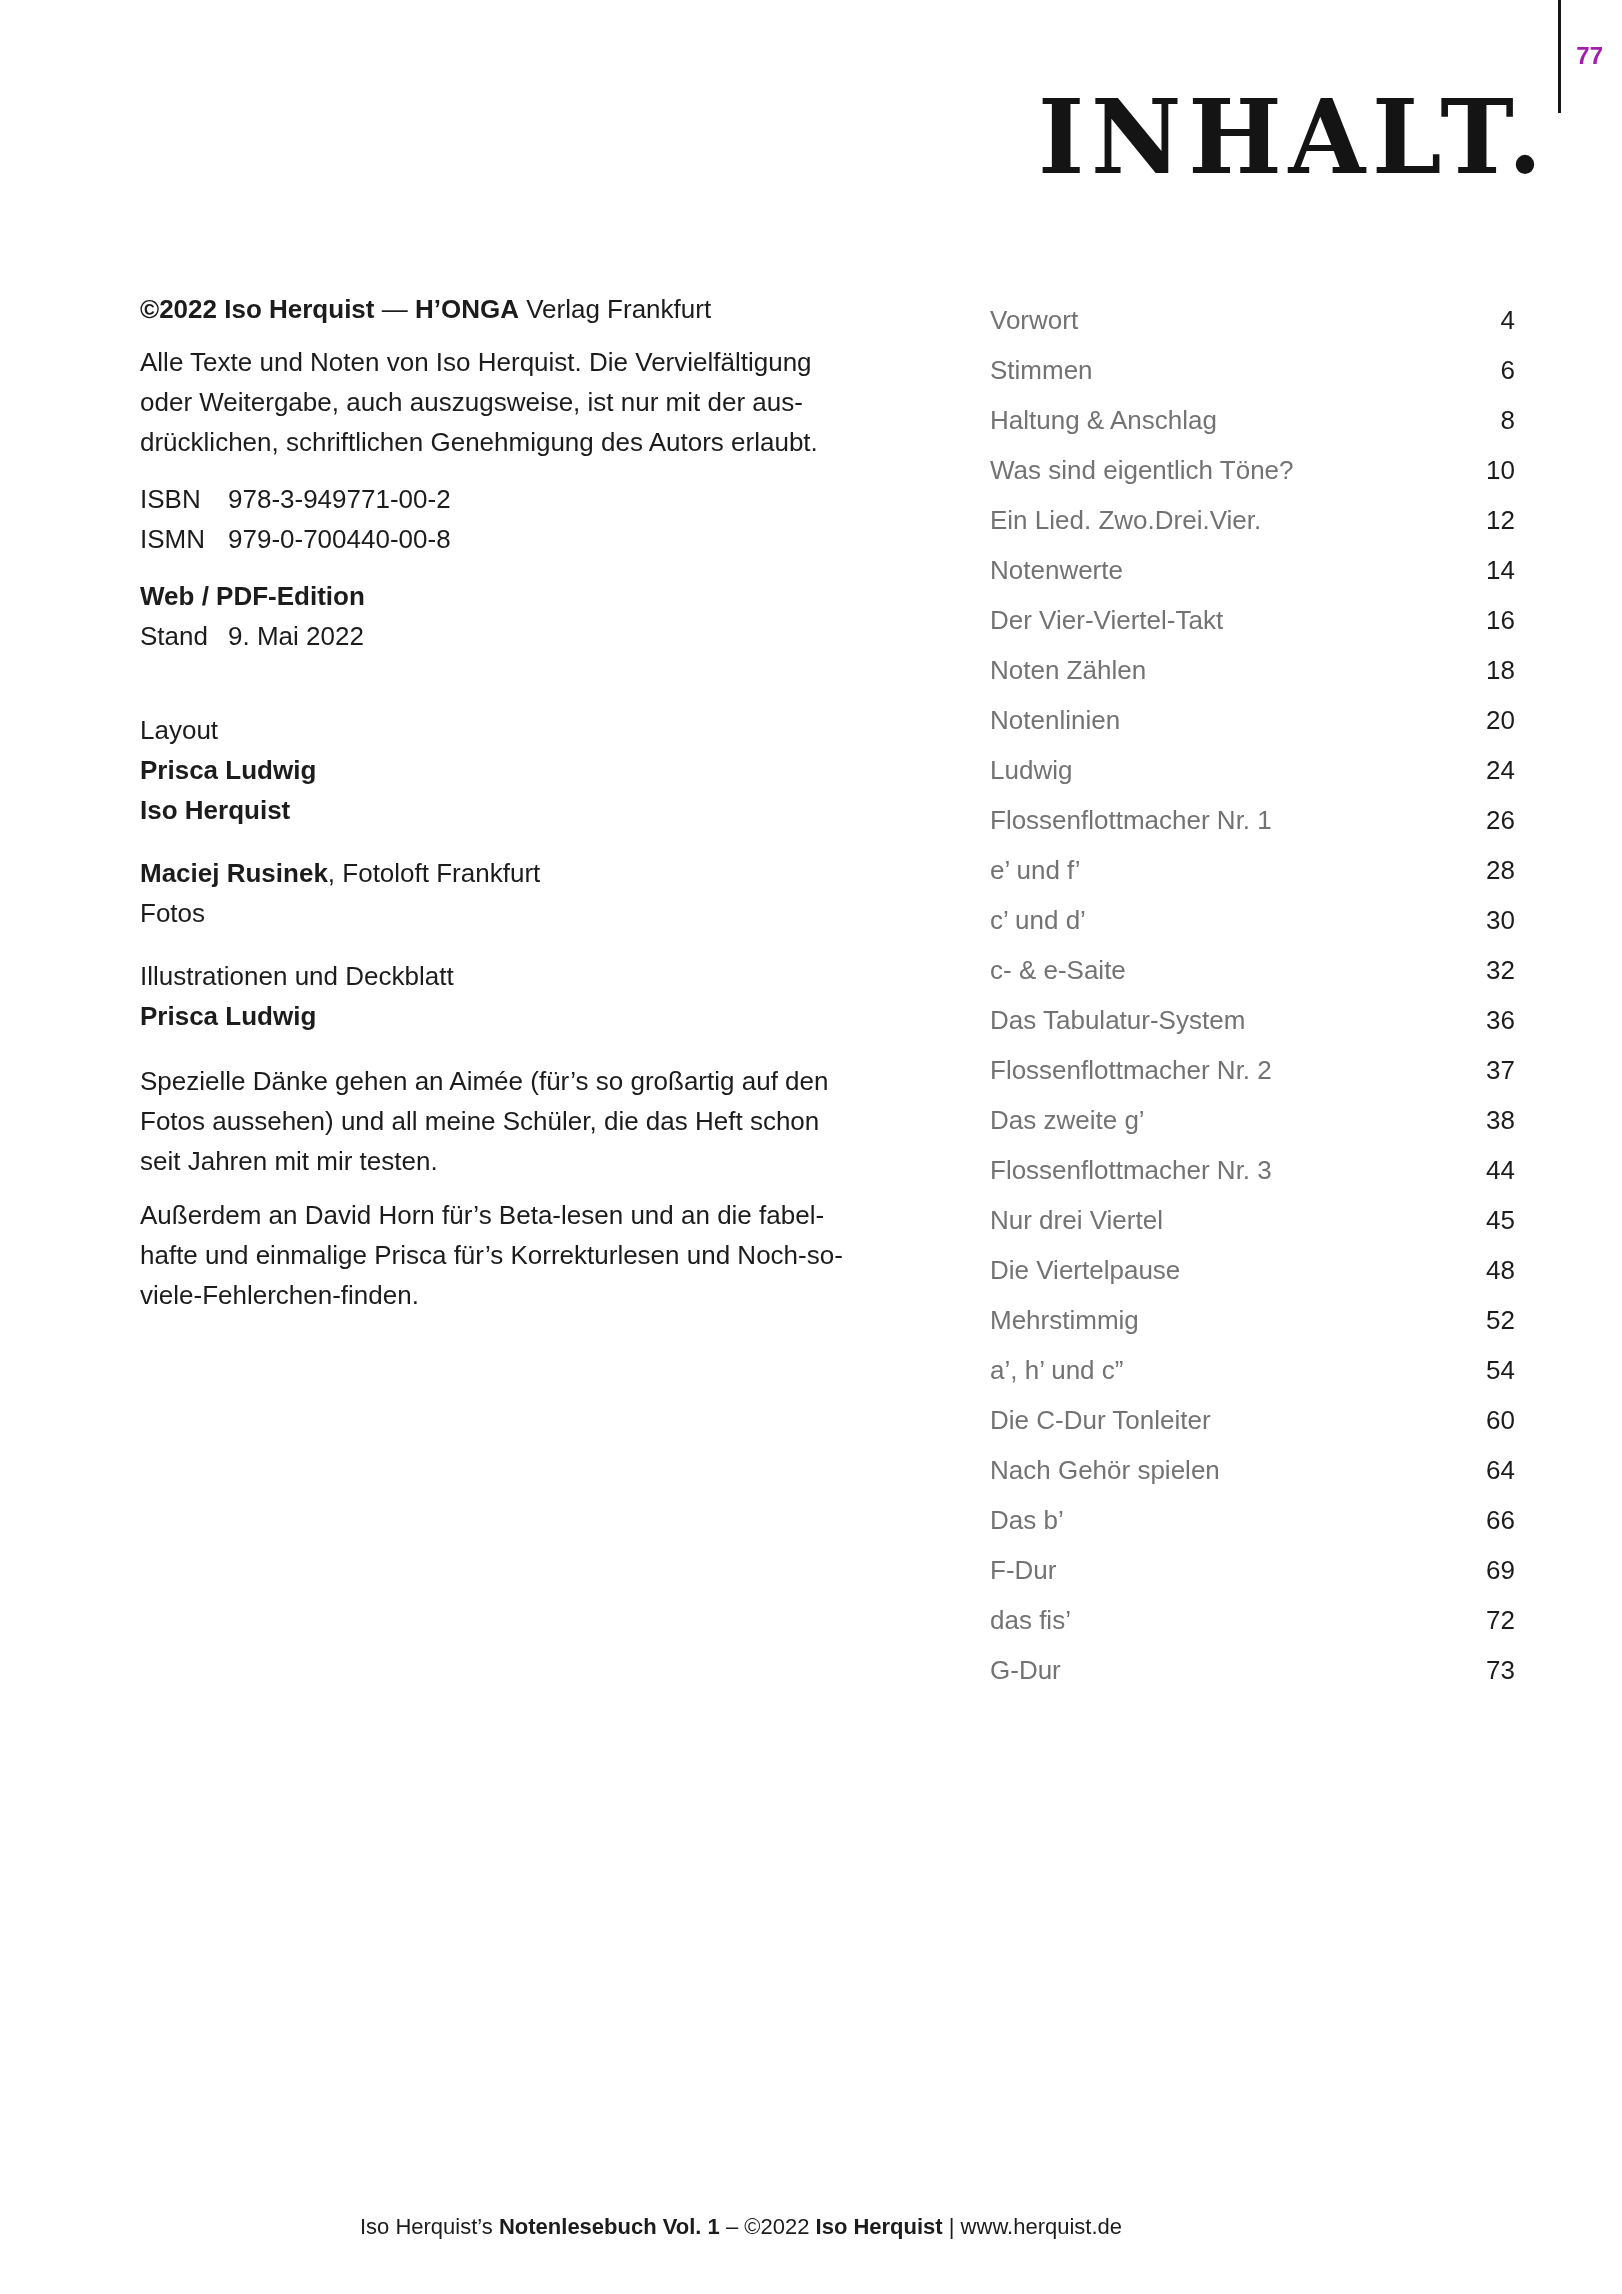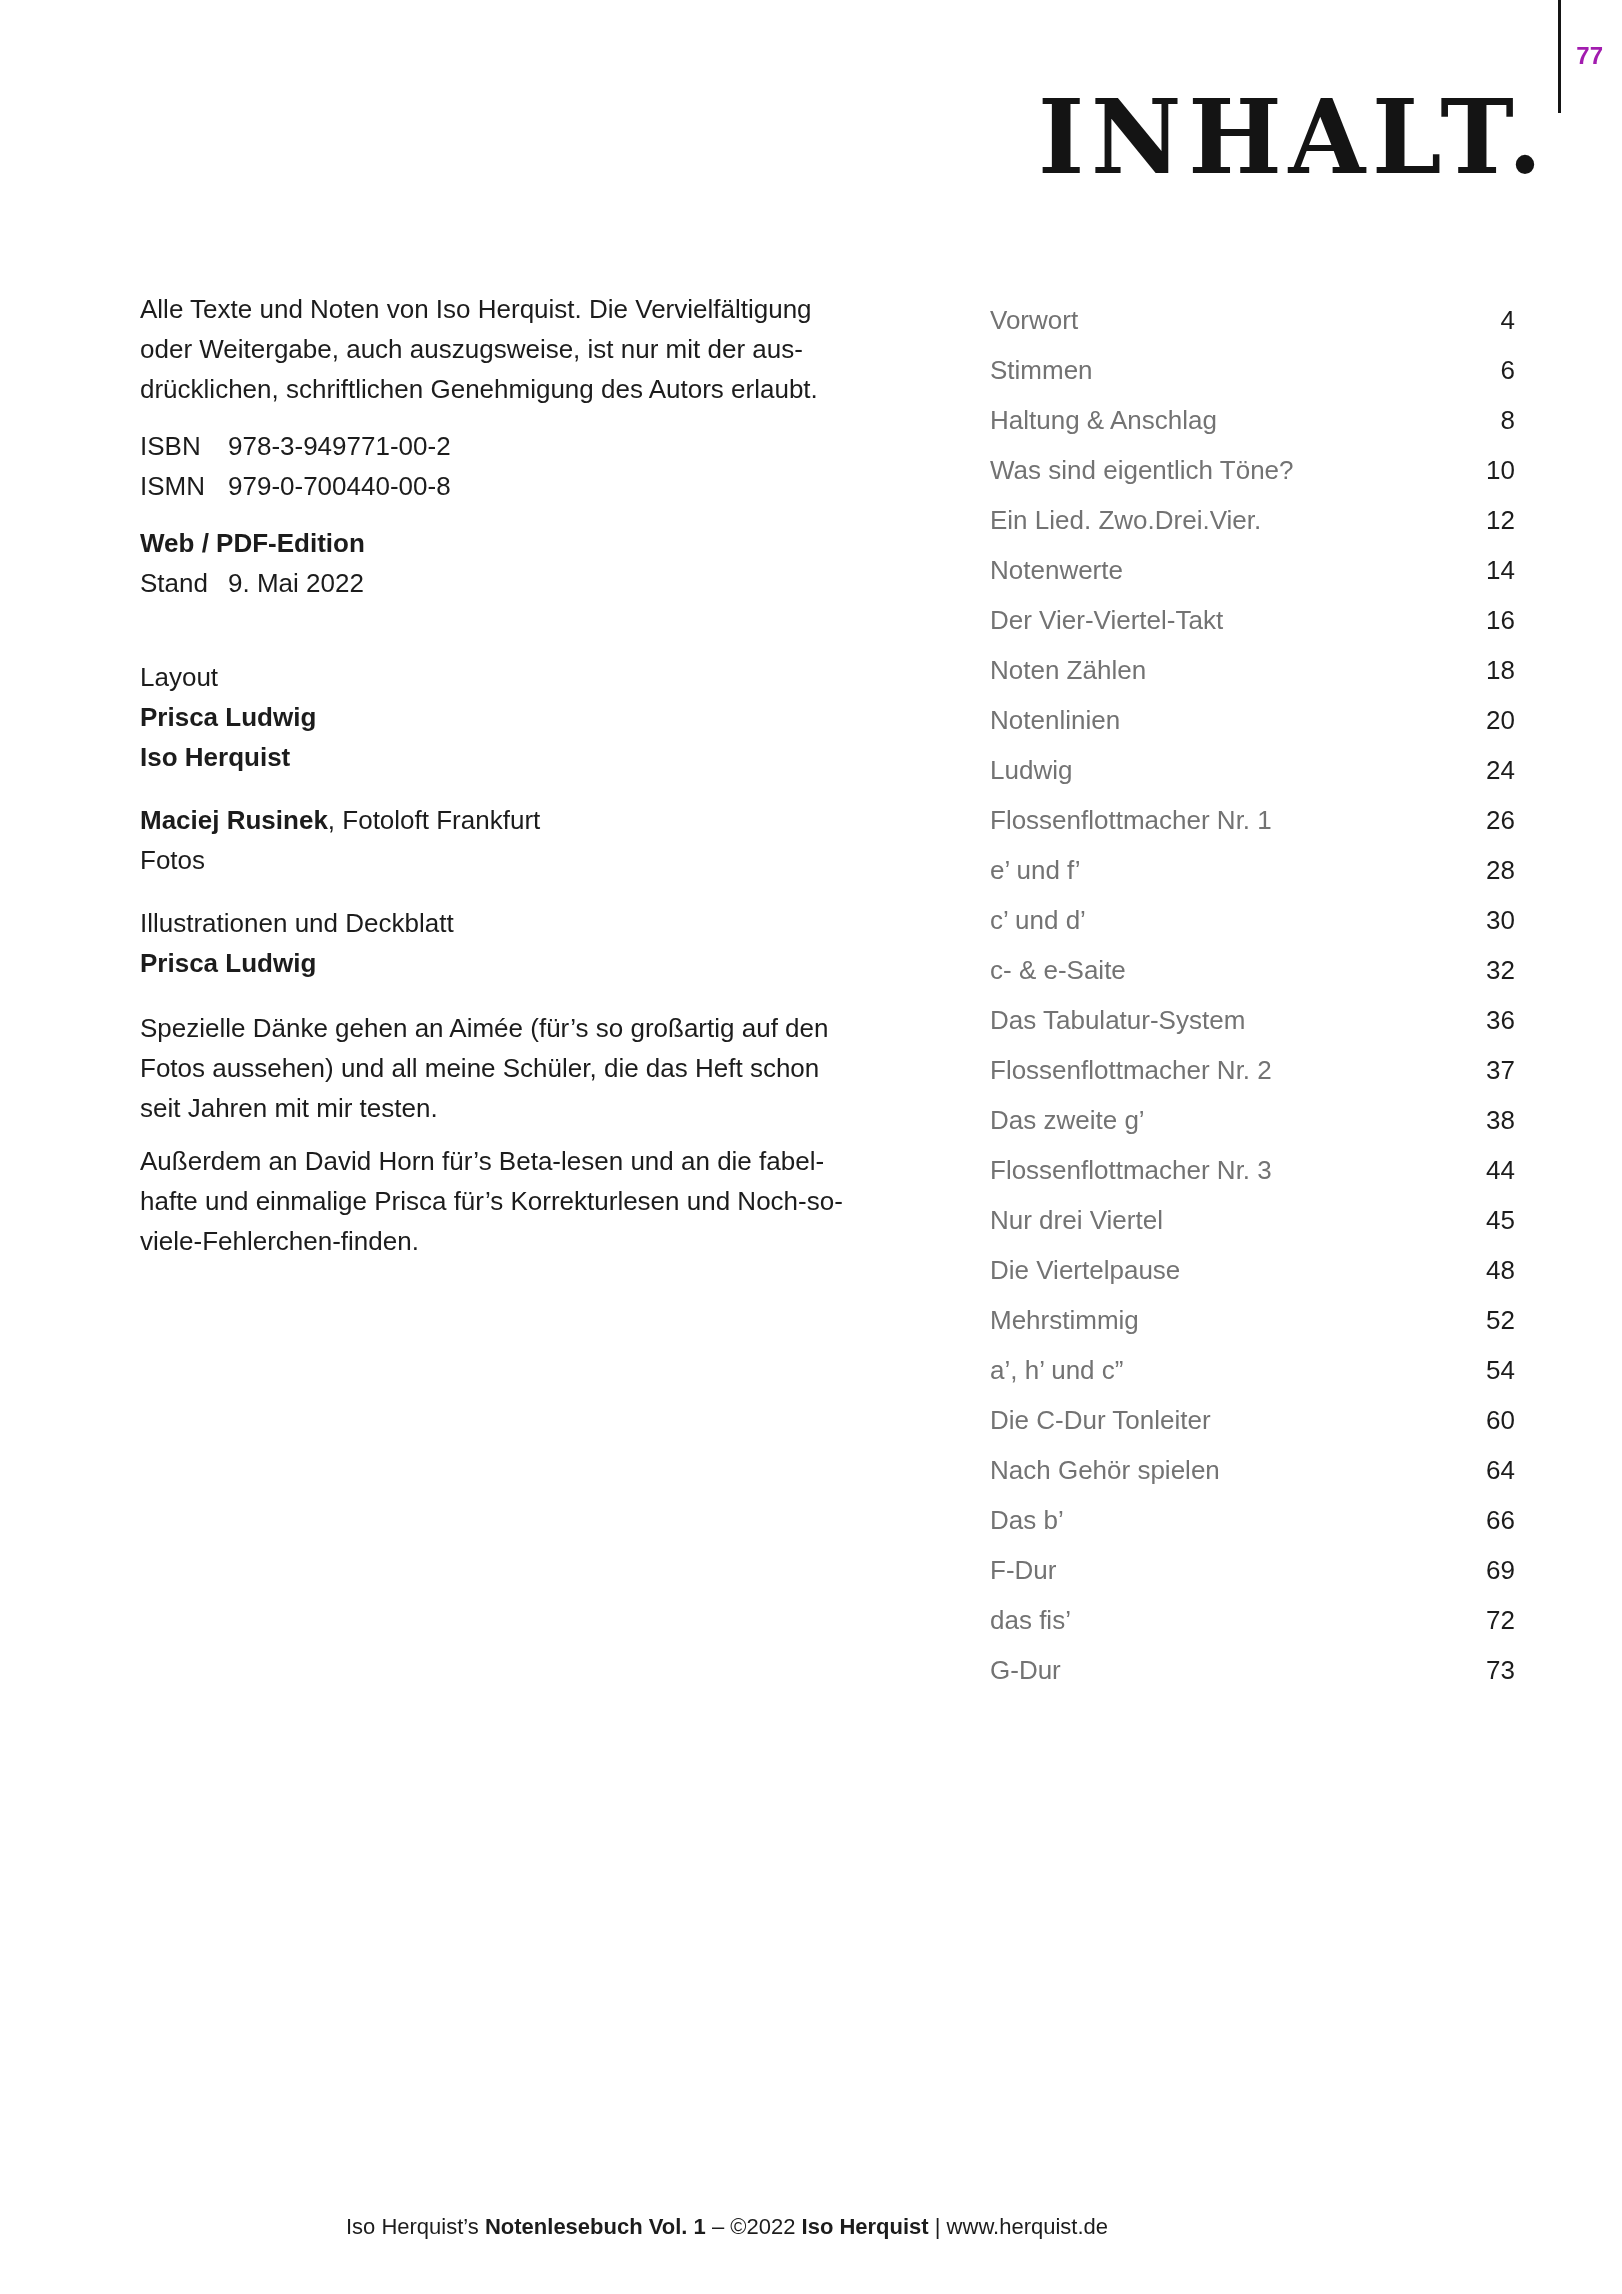--- a/index.html
+++ b/index.html
@@ -56,37 +56,38 @@
     font-size: 26px;
   }
   .toc-row {
     height: 50px;
     display: flex; align-items: center; justify-content: space-between;
   }
   .toc-label { color: #737373; margin-left: 25px; }
   .toc-page { color: #1c1c1c; text-align: right; }
 
   .footer {
-    position: absolute; left: 3px; top: 2214px;
+    position: absolute; left: 17px; top: 2214px;
     width: 1422px; text-align: center;
     font-size: 22px; color: #1c1c1c; padding-left: 26px;
   }
 </style>
 </head>
 <body>
 
 <div class="page">
 
   <div class="corner-rule"></div>
   <div class="page-number">77</div>
 
   <h1 class="title">INHALT.</h1>
 
   <div class="left-col">
 
+    <p class="mb14"><b>©2022 Iso Herquist</b><span> — </span><b>H’ONGA</b><span> Verlag Frankfurt</span></p>
 
     <p class="para mb18">Alle Texte und Noten von Iso Herquist. Die Vervielfältigung
 oder Weitergabe, auch auszugsweise, ist nur mit der aus-
 drücklichen, schriftlichen Genehmigung des Autors erlaubt.</p>
 
     <div class="kv">
       <span class="kv-label">ISBN</span>
       <span>978-3-949771-00-2</span>
     </div>
     <div class="kv mb18">

